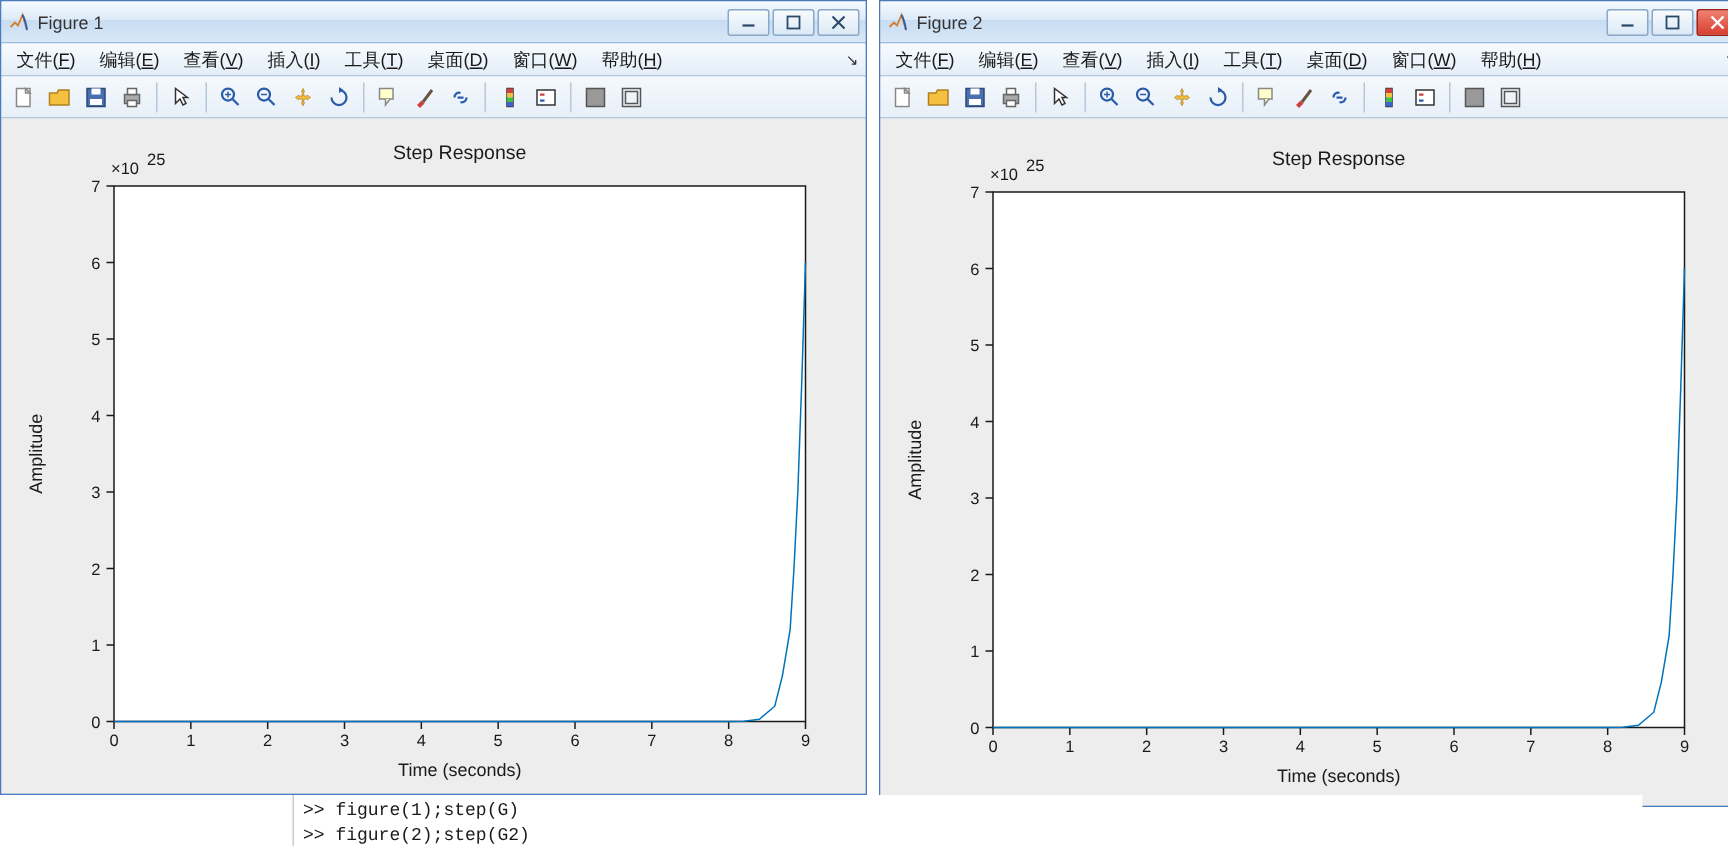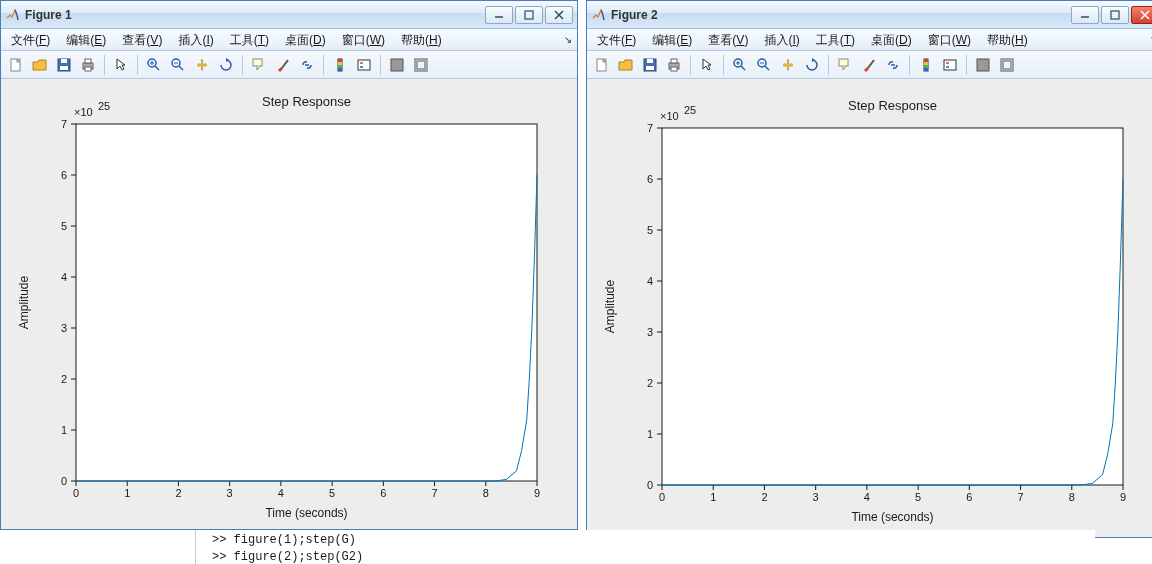--- a/index.html
+++ b/index.html
@@ -29,21 +29,21 @@
     border-bottom: 1px solid #9abde0;
     display: flex;
     align-items: center;
     padding: 0 4px;
     gap: 4px;
   }
   .app-icon {
     width: 16px; height: 16px;
     display: inline-flex; align-items: center; justify-content: center;
   }
-  .title-text { flex: 1; color: #333; font-size: 12px; font-weight: bold; }
+  .title-text { flex: 1; color: #333; font-size: 12px; }
   .win-btns { display: flex; gap: 2px; }
   .win-btn {
     width: 28px; height: 18px;
     border: 1px solid #8aa8c8;
     border-radius: 2px;
     background: linear-gradient(to bottom, #f8fbfd, #dbe9f6);
     display: flex; align-items: center; justify-content: center;
     font-size: 10px; color: #2a4a6a;
     cursor: pointer;
   }
@@ -97,21 +97,21 @@
     background: #ededed;
   }
   svg.chart { width: 100%; height: 100%; display: block; }
   .axis-text { font-family: Arial, sans-serif; font-size: 11px; fill: #1a1a1a; }
   .axis-title { font-family: Arial, sans-serif; font-size: 12px; fill: #1a1a1a; }
   .plot-title { font-family: Arial, sans-serif; font-size: 13px; fill: #1a1a1a; }
   .console {
     position: absolute;
     left: 195px; top: 530px; width: 900px; height: 34px;
     border-left: 1px solid #ccc;
-    padding: 2px 0 0 16px;
+    padding: 2px 0 0 6px;
     background: #fff;
   }
   .console-line {
     font-family: "Courier New", monospace;
     font-size: 12px;
     color: #1a1a1a;
     line-height: 17px;
     white-space: pre;
   }
 </style>

